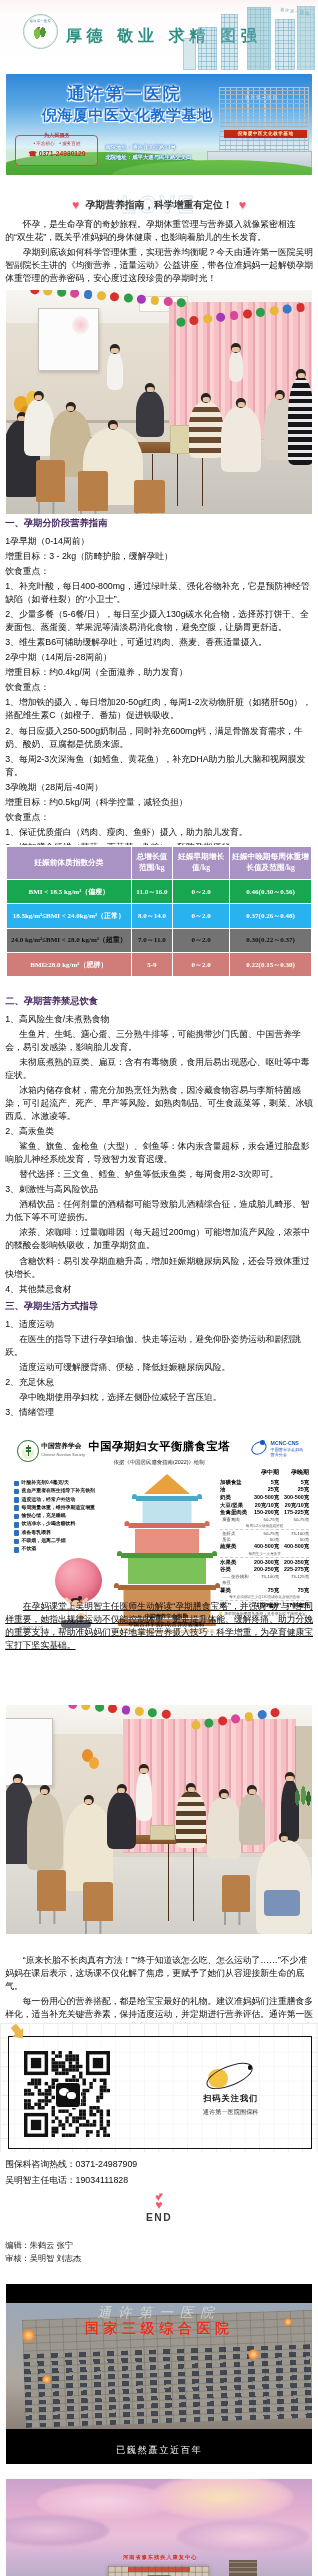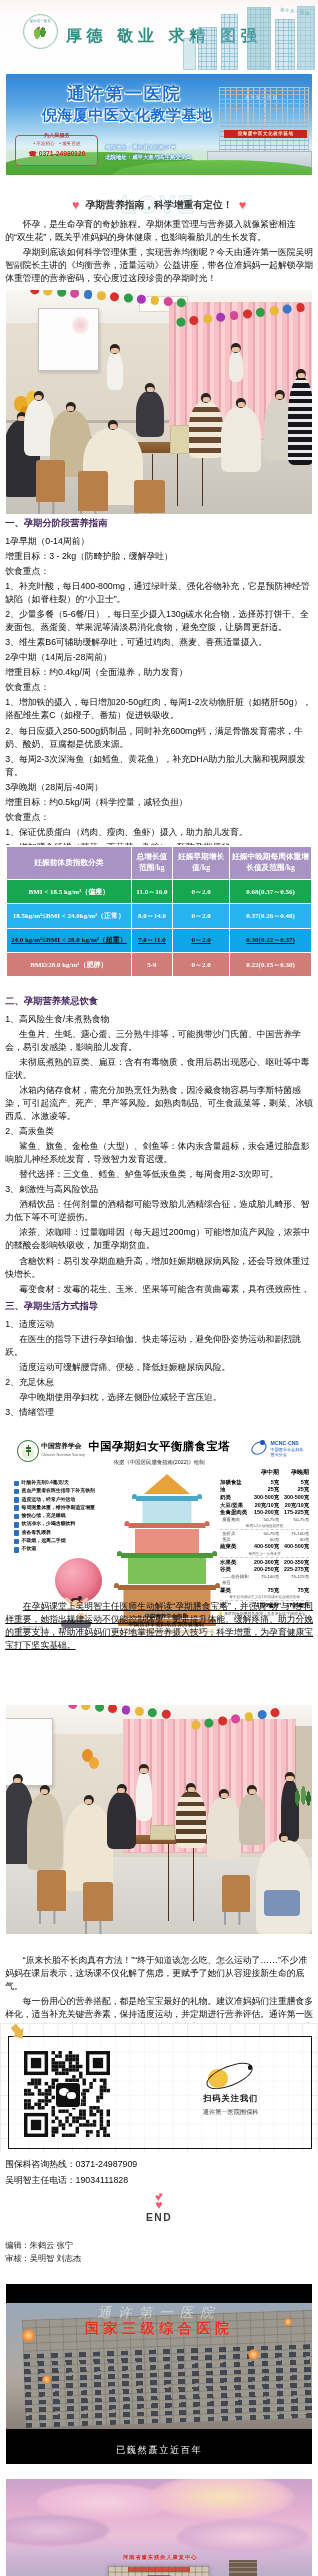--- a/index.html
+++ b/index.html
@@ -385,29 +385,29 @@
       <th style="width:18.5%;" data-interactable="false">妊娠早期增长值/kg</th>
       <th style="width:27%;" data-interactable="false">妊娠中晚期每周体重增长值及范围/kg</th>
     </tr>
   </thead>
   <tbody>
 
   <tr data-interactable="false" style="background: rgb(23, 167, 80); color: rgb(255, 255, 255);">
         <td data-interactable="false">BMI &lt; 18.5 kg/m²（偏瘦）</td>
         <td data-interactable="false">11.0～16.0</td>
         <td data-interactable="false">0～2.0</td>
-        <td data-interactable="false">0.68(0.37～0.56)</td>
+        <td data-interactable="false">0.46(0.30～0.56)</td>
       </tr>
       <tr data-interactable="false" style="background: rgb(40, 178, 239); color: rgb(255, 255, 255);">
         <td data-interactable="false">18.5kg/m²≤BMI &lt; 24.0kg/m²（正常）</td>
         <td data-interactable="false">8.0～14.0</td>
         <td data-interactable="false">0～2.0</td>
         <td data-interactable="false">0.37(0.26～0.48)</td>
       </tr>
-      <tr data-interactable="false" style="background: #0ea5e9; color: rgb(17, 17, 17); text-decoration: underline;">
+      <tr data-interactable="false" style="background: #737373; color: rgb(17, 17, 17);">
         <td data-interactable="false">24.0 kg/m²≤BMI &lt; 28.0 kg/m²（超重）</td>
         <td data-interactable="false">7.0～11.0</td>
         <td data-interactable="false">0～2.0</td>
         <td data-interactable="false">0.30(0.22～0.37)</td>
       </tr>
       <tr data-interactable="false" style="background: rgb(208, 125, 121); color: rgb(255, 255, 255);">
         <td data-interactable="false">BMI≥28.0 kg/m²（肥胖）</td>
         <td data-interactable="false">5-9</td>
         <td data-interactable="false">0～2.0</td>
         <td data-interactable="false">0.22(0.15～0.30)</td>
@@ -423,20 +423,21 @@
       <p class="bp ind" data-interactable="false">生鱼片、生蚝、溏心蛋、三分熟牛排等，可能携带沙门氏菌、中国营养学会，易引发感染，影响胎儿发育。</p>
       <p class="bp ind" data-interactable="false">未彻底煮熟的豆类、扁豆：含有有毒物质，食用后易出现恶心、呕吐等中毒症状。</p>
       <p class="bp ind" data-interactable="false">冰箱内储存食材，需充分加热烹饪为熟食，因冷藏食物容易与李斯特菌感染，可引起流产、死产、早产等风险。如熟肉制品、可生食蔬菜等，剩菜、冰镇西瓜、冰激凌等。</p>
       <p class="bp flat" data-interactable="false">2、高汞鱼类</p>
       <p class="bp ind" data-interactable="false">鲨鱼、旗鱼、金枪鱼（大型）、剑鱼等：体内汞含量超标，汞会通过胎盘影响胎儿神经系统发育，导致智力发育迟缓。</p>
       <p class="bp ind" data-interactable="false">替代选择：三文鱼、鳕鱼、鲈鱼等低汞鱼类，每周食用2-3次即可。</p>
       <p class="bp flat" data-interactable="false">3、刺激性与高风险饮品</p>
       <p class="bp ind" data-interactable="false">酒精饮品：任何剂量的酒精都可能导致胎儿酒精综合征，造成胎儿畸形、智力低下等不可逆损伤。</p>
       <p class="bp ind" data-interactable="false">浓茶、浓咖啡：过量咖啡因（每天超过200mg）可能增加流产风险，浓茶中的鞣酸会影响铁吸收，加重孕期贫血。</p>
       <p class="bp ind" data-interactable="false">含糖饮料：易引发孕期血糖升高，增加妊娠期糖尿病风险，还会导致体重过快增长。</p>
+      <p class="bp flat" data-interactable="false">4、其他禁忌食材</p>
       <p class="bp ind" data-interactable="false">霉变食材：发霉的花生、玉米、坚果等可能含有黄曲霉素，具有强致癌性，会损害母体肝脏，威胁胎儿健康。</p>
     </div>
 </div>
 
 <div class="abs txt" style="top:1299px;height:135px;overflow:hidden;" data-interactable="false">
   <div class="sec-h" data-interactable="false">三、孕期生活方式指导</div>
   <div data-interactable="false">
 
   <p class="bp flat" data-interactable="false">1、适度运动</p>
       <p class="bp ind" data-interactable="false">在医生的指导下进行孕妇瑜伽、快走等运动，避免仰卧姿势运动和剧烈跳跃。</p>

